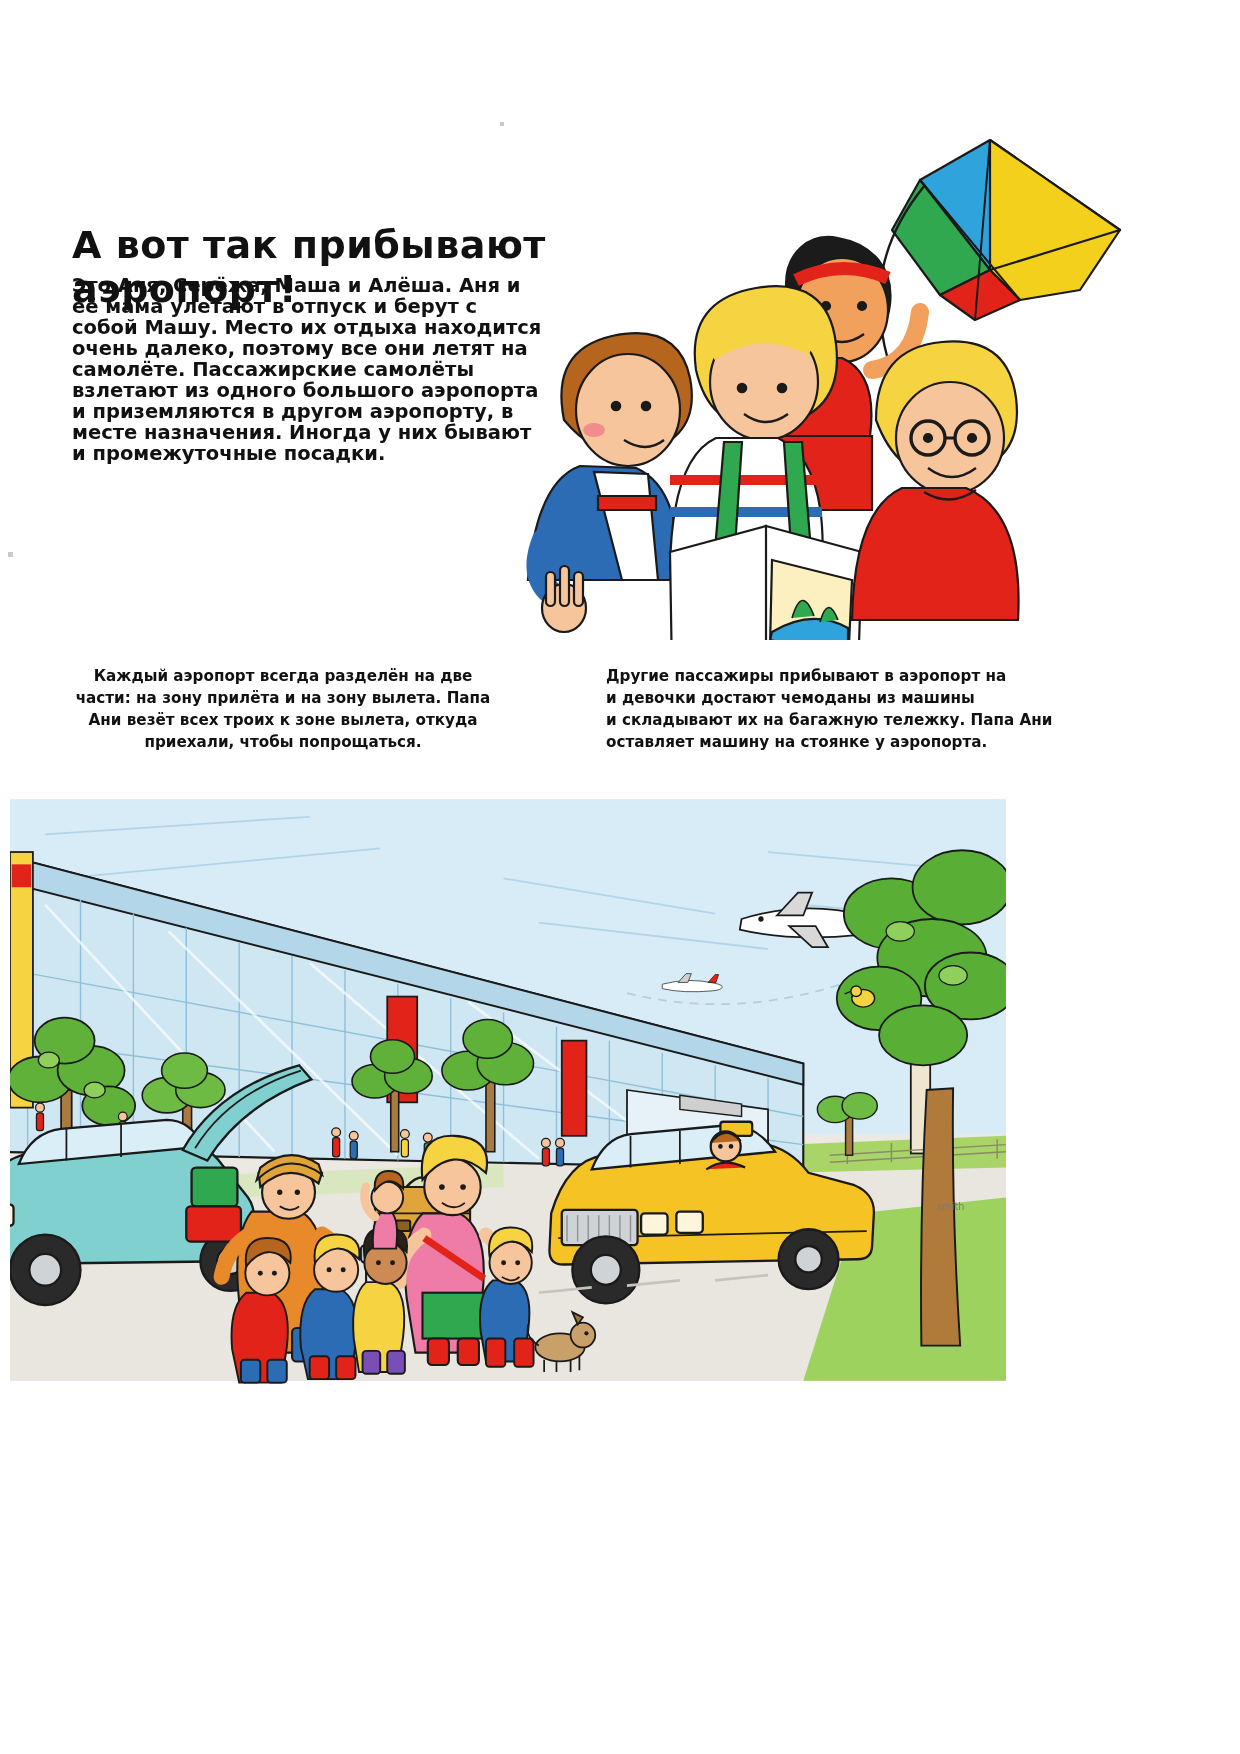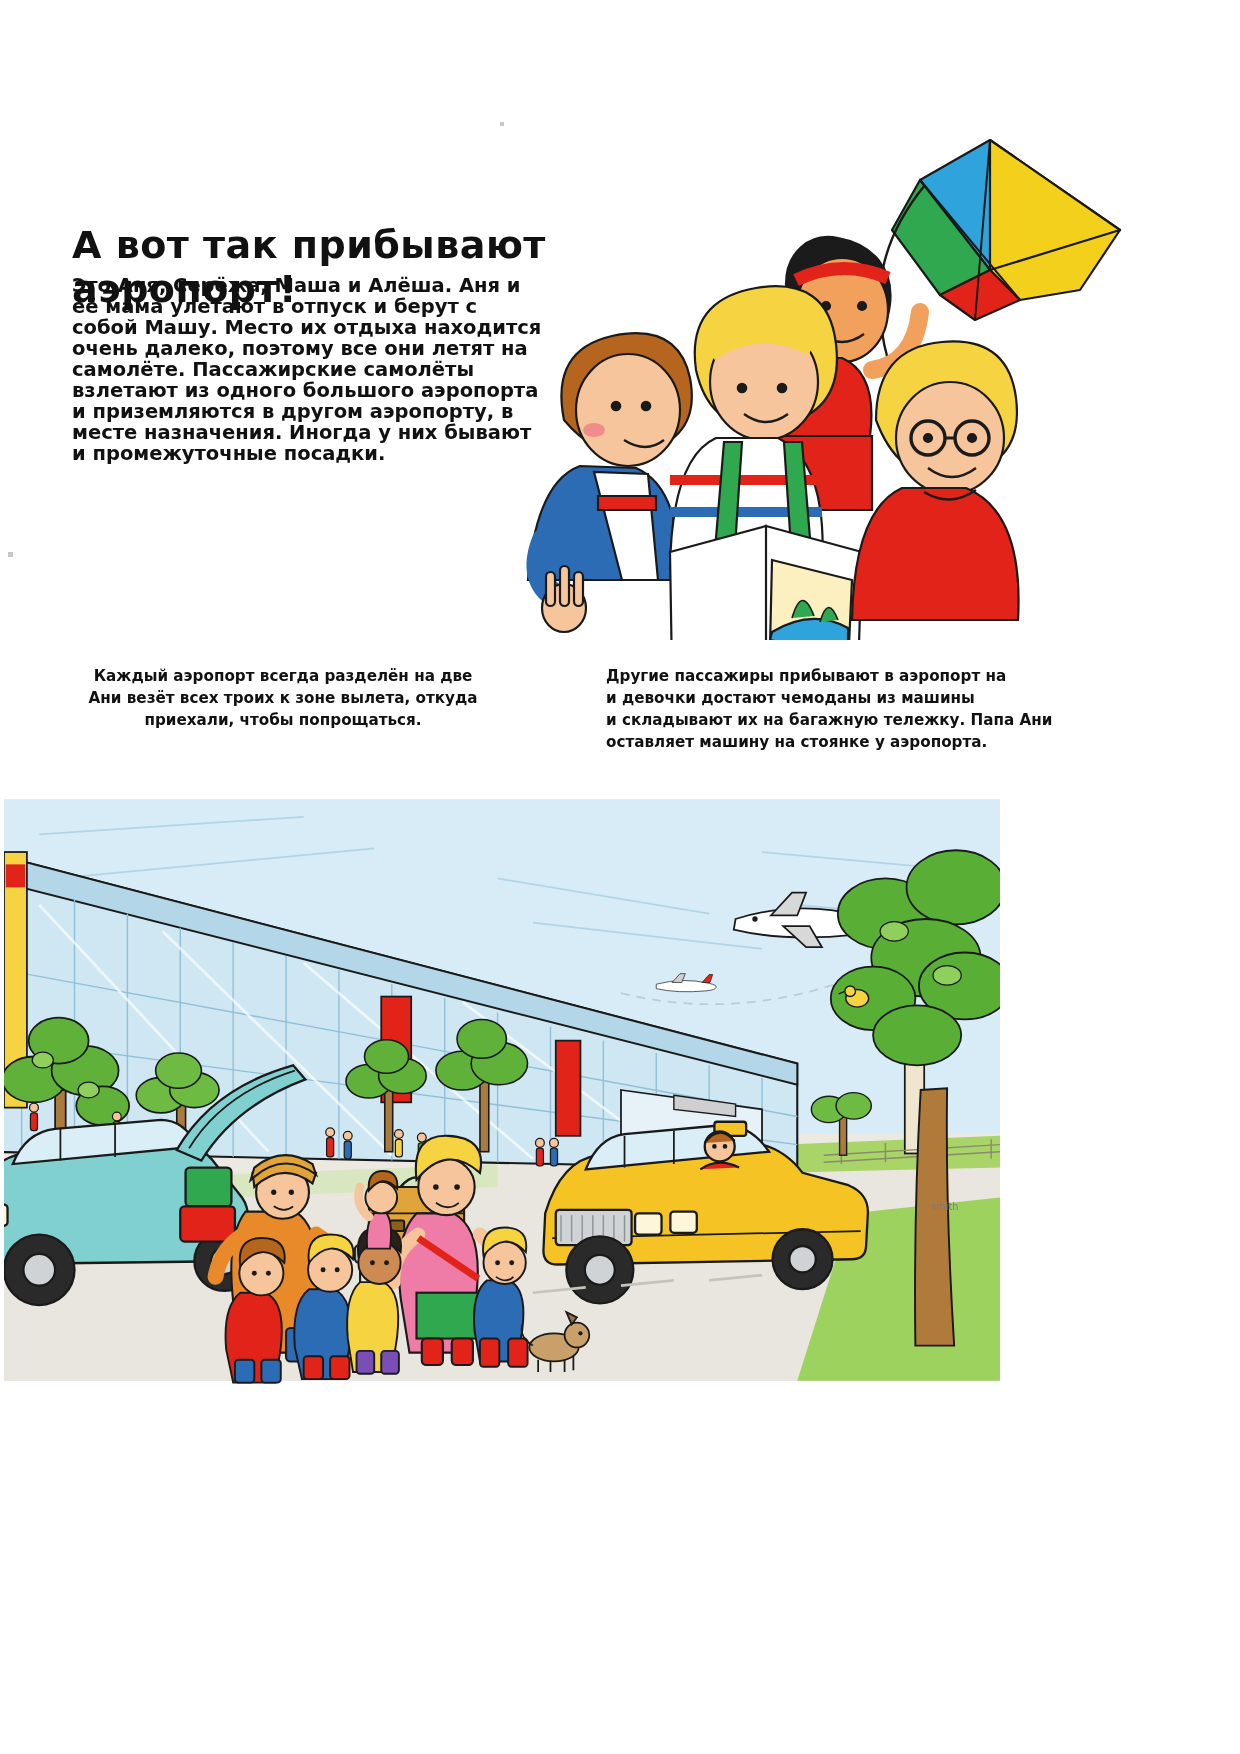--- a/index.html
+++ b/index.html
@@ -29,21 +29,21 @@
   }
   .col-left{left:68px;width:430px;text-align:center;}
   .col-left .l1{text-align:center;}
   .col-right{left:562px;width:452px;text-align:left;margin-left:44px;}
 
   
   .art-top{position:absolute;left:520px;top:120px;width:620px;height:520px;}
   .art-top svg{width:100%;height:100%;display:block;}
 
   
-  .art-main{position:absolute;left:4px;top:760px;width:996px;height:660px;}
+  .art-main{position:absolute;left:10px;top:760px;width:996px;height:660px;}
   .art-main svg{width:100%;height:100%;display:block;}
 
   
   .speck{position:absolute;background:#c9c9c9;}
 </style>
 </head>
 <body>
 
 <div class="page">
 
@@ -139,20 +139,21 @@
       </g>
     </svg>
   </div>
 
   <h1 class="title">А вот так прибывают аэропорт!</h1>
 
   <p class="intro">Это Аня, Серёжа, Маша и Алёша. Аня и её  мама улетают в отпуск и берут с собой Машу. Место их отдыха находится очень далеко, поэтому все они летят на самолёте. Пассажирские самолёты взлетают из одного большого аэропорта и приземляются в другом аэропорту, в месте назначения. Иногда у них бывают и промежуточные посадки.</p>
 
   <div class="col col-left">
     <div class="l1">Каждый аэропорт всегда разделён на две</div>
+    <div class="l1">части: на зону прилёта и на зону вылета. Папа</div>
     <div>Ани везёт всех троих к зоне вылета, откуда</div>
     <div>приехали, чтобы попрощаться.</div>
   </div>
 
   <div class="col col-right">
     <div>Другие пассажиры прибывают в аэропорт на</div>
     <div>и девочки достают чемоданы из машины</div>
     <div>и складывают их на багажную тележку. Папа Ани</div>
     <div>оставляет машину на стоянке у аэропорта.</div>
   </div>

